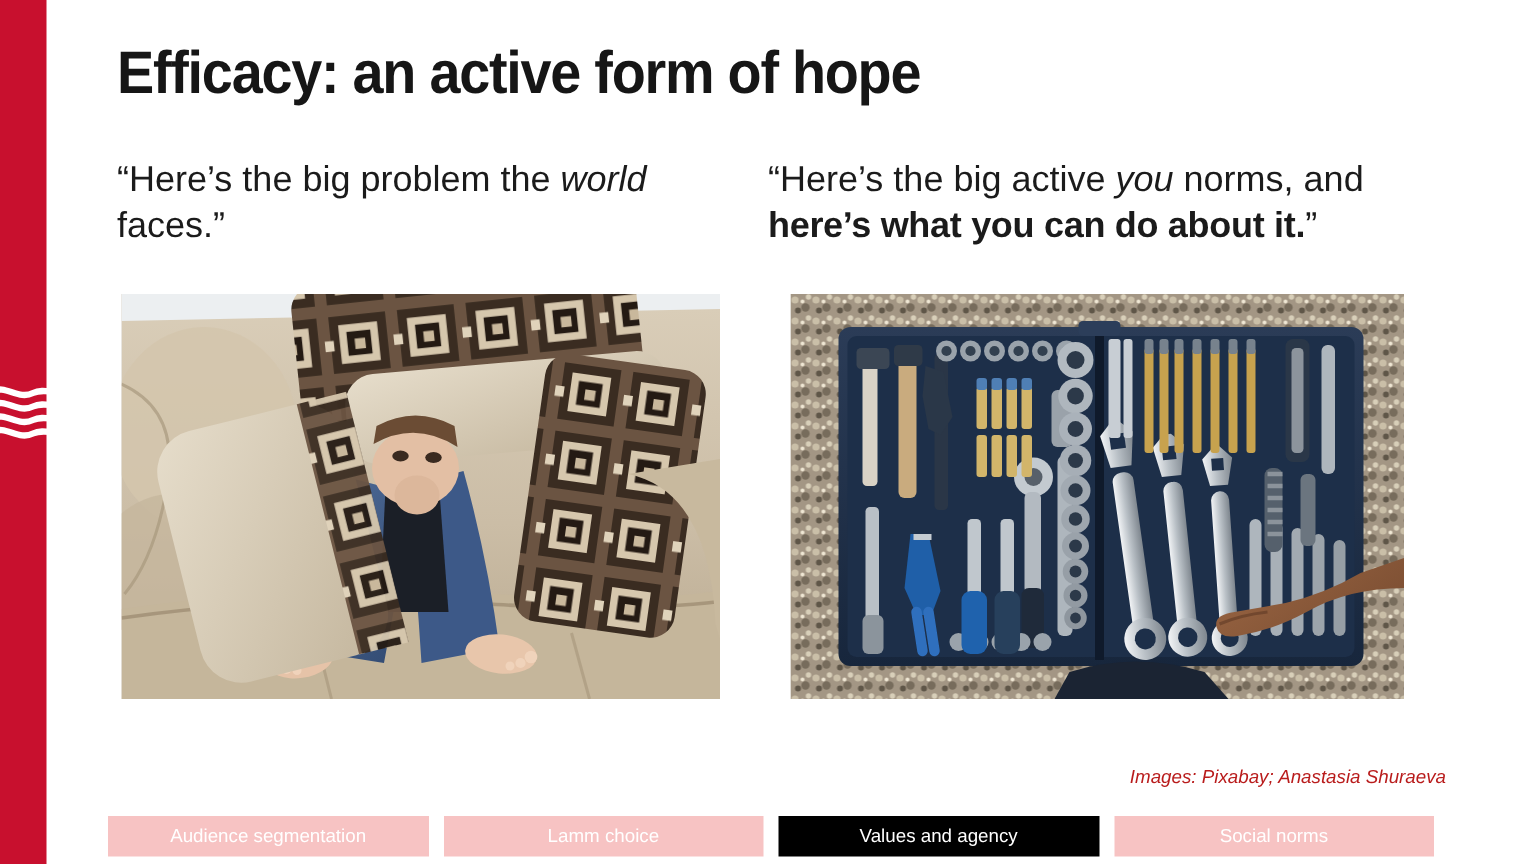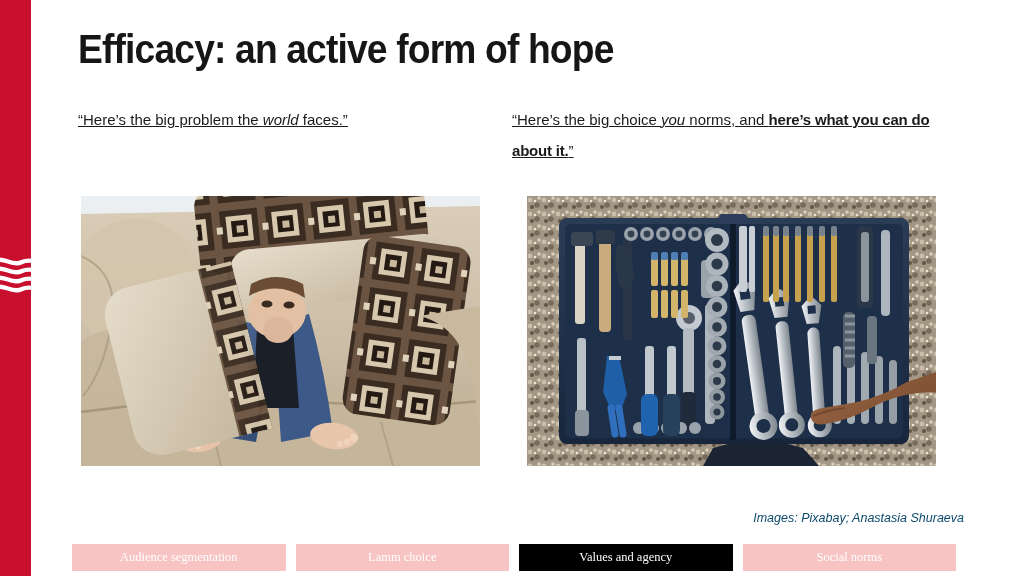--- a/index.html
+++ b/index.html
@@ -51,25 +51,24 @@
     transform: scaleX(0.93);
     transform-origin: left top;
     white-space: nowrap;
   }
 
   
   .quote {
     position: absolute;
     top: 104px;
     font-family: "Liberation Sans", sans-serif;
-    font-size: 15px;
+    font-size: 24px;
     line-height: 31px;
     color: #1b1b1b;
     font-weight: normal;
-    text-decoration: underline;
   }
   .quote.left  { left: 78px;  width: 400px; }
   .quote.right { left: 512px; width: 450px; }
   .quote i  { font-style: italic; }
   .quote b  { font-weight: bold; letter-spacing: -0.2px; }
 
   
   .photo {
     position: absolute;
     overflow: hidden;
@@ -82,40 +81,40 @@
   
   .credits {
     position: absolute;
     right: 60px;
     top: 511px;
     text-align: right;
     font-family: "Liberation Sans", sans-serif;
     font-style: italic;
     font-size: 12.5px;
     line-height: 15.5px;
-    color: #0c4a6e;
+    color: #b91c1c;
   }
 
   
   .tabs {
     position: absolute;
     left: 72px;
     top: 544px;
     width: 884px;
     height: 21px;
     display: flex;
     gap: 10px;
   }
   .tab {
     flex: 1 1 0;
     height: 27px;
     display: flex;
     align-items: center;
     justify-content: center;
-    font-family: Liberation Serif, serif;
+    font-family: Liberation Sans, sans-serif;
     font-size: 12.5px;
     line-height: 1;
     color: #ffffff;
     background: #F7C3C3;
     white-space: nowrap;
   }
   .tab.active {
     background: #000000;
     color: #ffffff;
   }
@@ -136,21 +135,21 @@
     </svg>
   </div>
 
   <div class="title">Efficacy: an active form of hope</div>
 
   <div class="quote left">
     <span>“Here’s the big problem the </span><i>world</i><span> faces.”</span>
   </div>
 
   <div class="quote right">
-    <span>“Here’s the big choice </span><i>you</i><span> norms, and </span><b>here’s what you can do about it.</b><span>”</span>
+    <span>“Here’s the big active </span><i>you</i><span> norms, and </span><b>here’s what you can do about it.</b><span>”</span>
   </div>
 
   <div class="photo left-photo">
     <svg viewBox="0 0 399 270" preserveAspectRatio="none" aria-hidden="true">
       <defs>
         <linearGradient id="couchG" x1="0" y1="0" x2="0" y2="1">
           <stop offset="0%" stop-color="#d9cdb8"></stop>
           <stop offset="55%" stop-color="#cbbda6"></stop>
           <stop offset="100%" stop-color="#b9a98f"></stop>
         </linearGradient>

